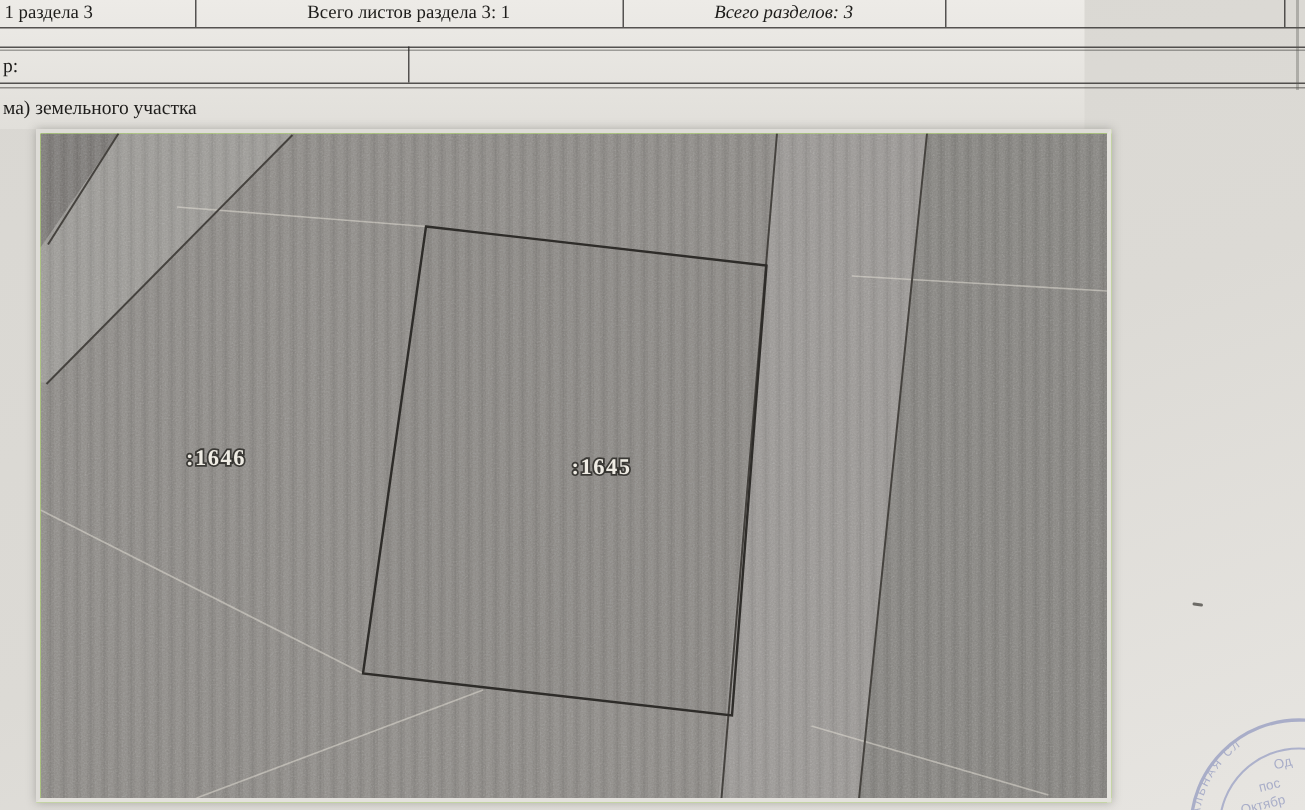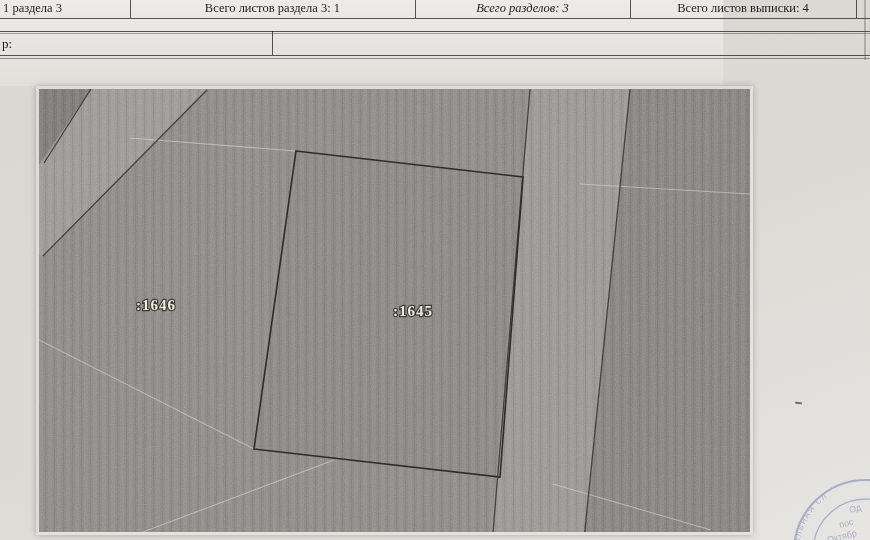--- a/index.html
+++ b/index.html
@@ -18,21 +18,21 @@
   .vline{width:1px;background:rgba(42,40,38,.78);}
   .cell{
     top:0;height:18px;line-height:17px;font-size:12.5px;
     white-space:nowrap;overflow:hidden;
   }
   .cell.center{text-align:center;}
   .rowlabel{top:34px;height:20px;line-height:20px;font-size:13px;}
   .caption{top:62px;height:20px;line-height:20px;font-size:13px;}
   
   .plan-frame{
-    left:36px;top:86px;width:717px;height:449px;
+    left:24px;top:86px;width:717px;height:449px;
     border:3px solid #dedcd7;border-right-color:#e4e2dd;border-bottom-color:#e4e2dd;
     box-shadow:0 0 6px rgba(70,68,64,.35);
     box-sizing:border-box;background:#84cc16;
   }
   .plan-frame svg{display:block;}
   .parcel-label{
     font-family:"Liberation Serif",serif;font-weight:bold;font-size:15px;
     fill:#efece4;stroke:rgba(38,36,33,.8);stroke-width:2.4px;
     paint-order:stroke;letter-spacing:1px;
   }
@@ -43,35 +43,35 @@
   .page-shadow-r{left:864px;top:0;width:2px;height:60px;background:rgba(90,88,84,.35);}
 </style>
 </head>
 <body>
 
 <div class="abs hdr">
 
   <div class="abs cell" style="left:3px;width:124px;">1 раздела 3</div>
   <div class="abs cell center" style="left:130px;width:285px;">Всего листов раздела 3: 1</div>
   <div class="abs cell center" style="left:415px;width:215px;font-style:italic;">Всего разделов: 3</div>
-  <div class="abs cell center" style="left:630px;width:226px;">Всего листов выписки: 4</div>
 
   <div class="abs hline" style="top:18px;"></div>
   <div class="abs hline" style="top:31px;"></div>
   <div class="abs hline" style="top:33px;opacity:.5;"></div>
   <div class="abs hline" style="top:55px;"></div>
   <div class="abs hline" style="top:58px;opacity:.6;"></div>
   <div class="abs vline" style="left:130px;top:0;height:18px;"></div>
   <div class="abs vline" style="left:415px;top:0;height:18px;"></div>
   <div class="abs vline" style="left:630px;top:0;height:18px;"></div>
   <div class="abs vline" style="left:856px;top:0;height:18px;"></div>
   <div class="abs vline" style="left:272px;top:31px;height:24px;"></div>
 
   <div class="abs rowlabel" style="left:2px;width:260px;">р:</div>
 
+  <div class="abs caption" style="left:2px;width:500px;">ма) земельного участка</div>
 </div>
 
 <div class="abs plan-frame">
   <svg width="711" height="443" viewBox="0 0 711 443" xmlns="http://www.w3.org/2000/svg">
     <defs>
       <filter id="grain" x="0" y="0" width="100%" height="100%">
         <feTurbulence type="fractalNoise" baseFrequency="0.9" numOctaves="2" stitchTiles="stitch" result="n"></feTurbulence>
         <feColorMatrix in="n" type="saturate" values="0"></feColorMatrix>
       </filter>
       <pattern id="streaks" width="9" height="443" patternUnits="userSpaceOnUse">

